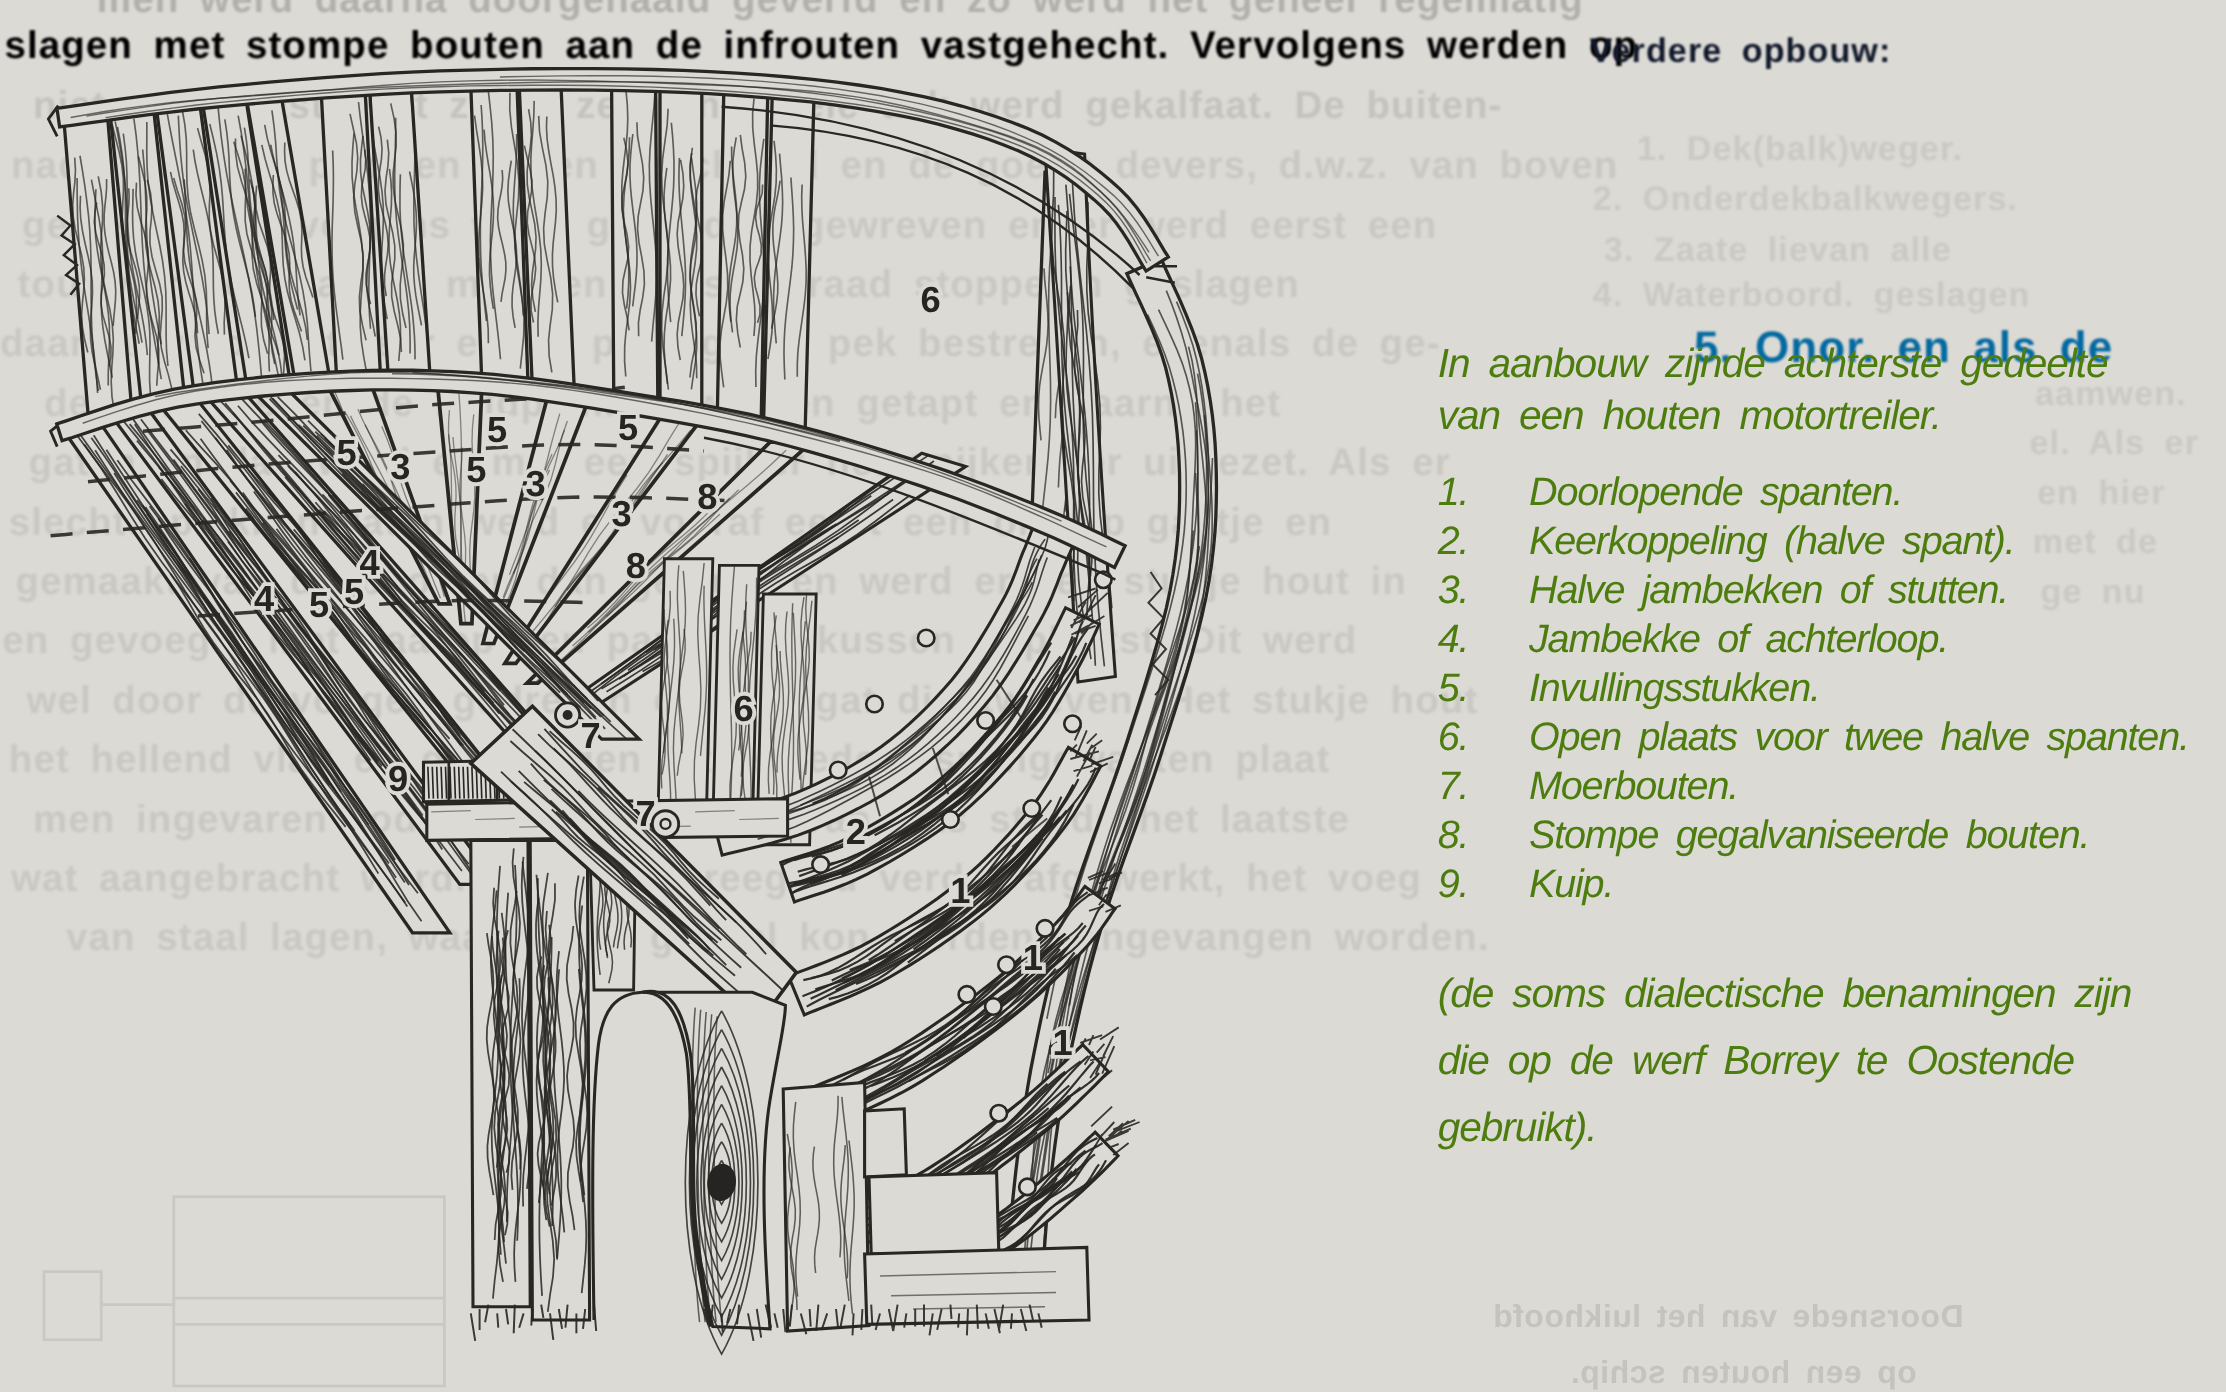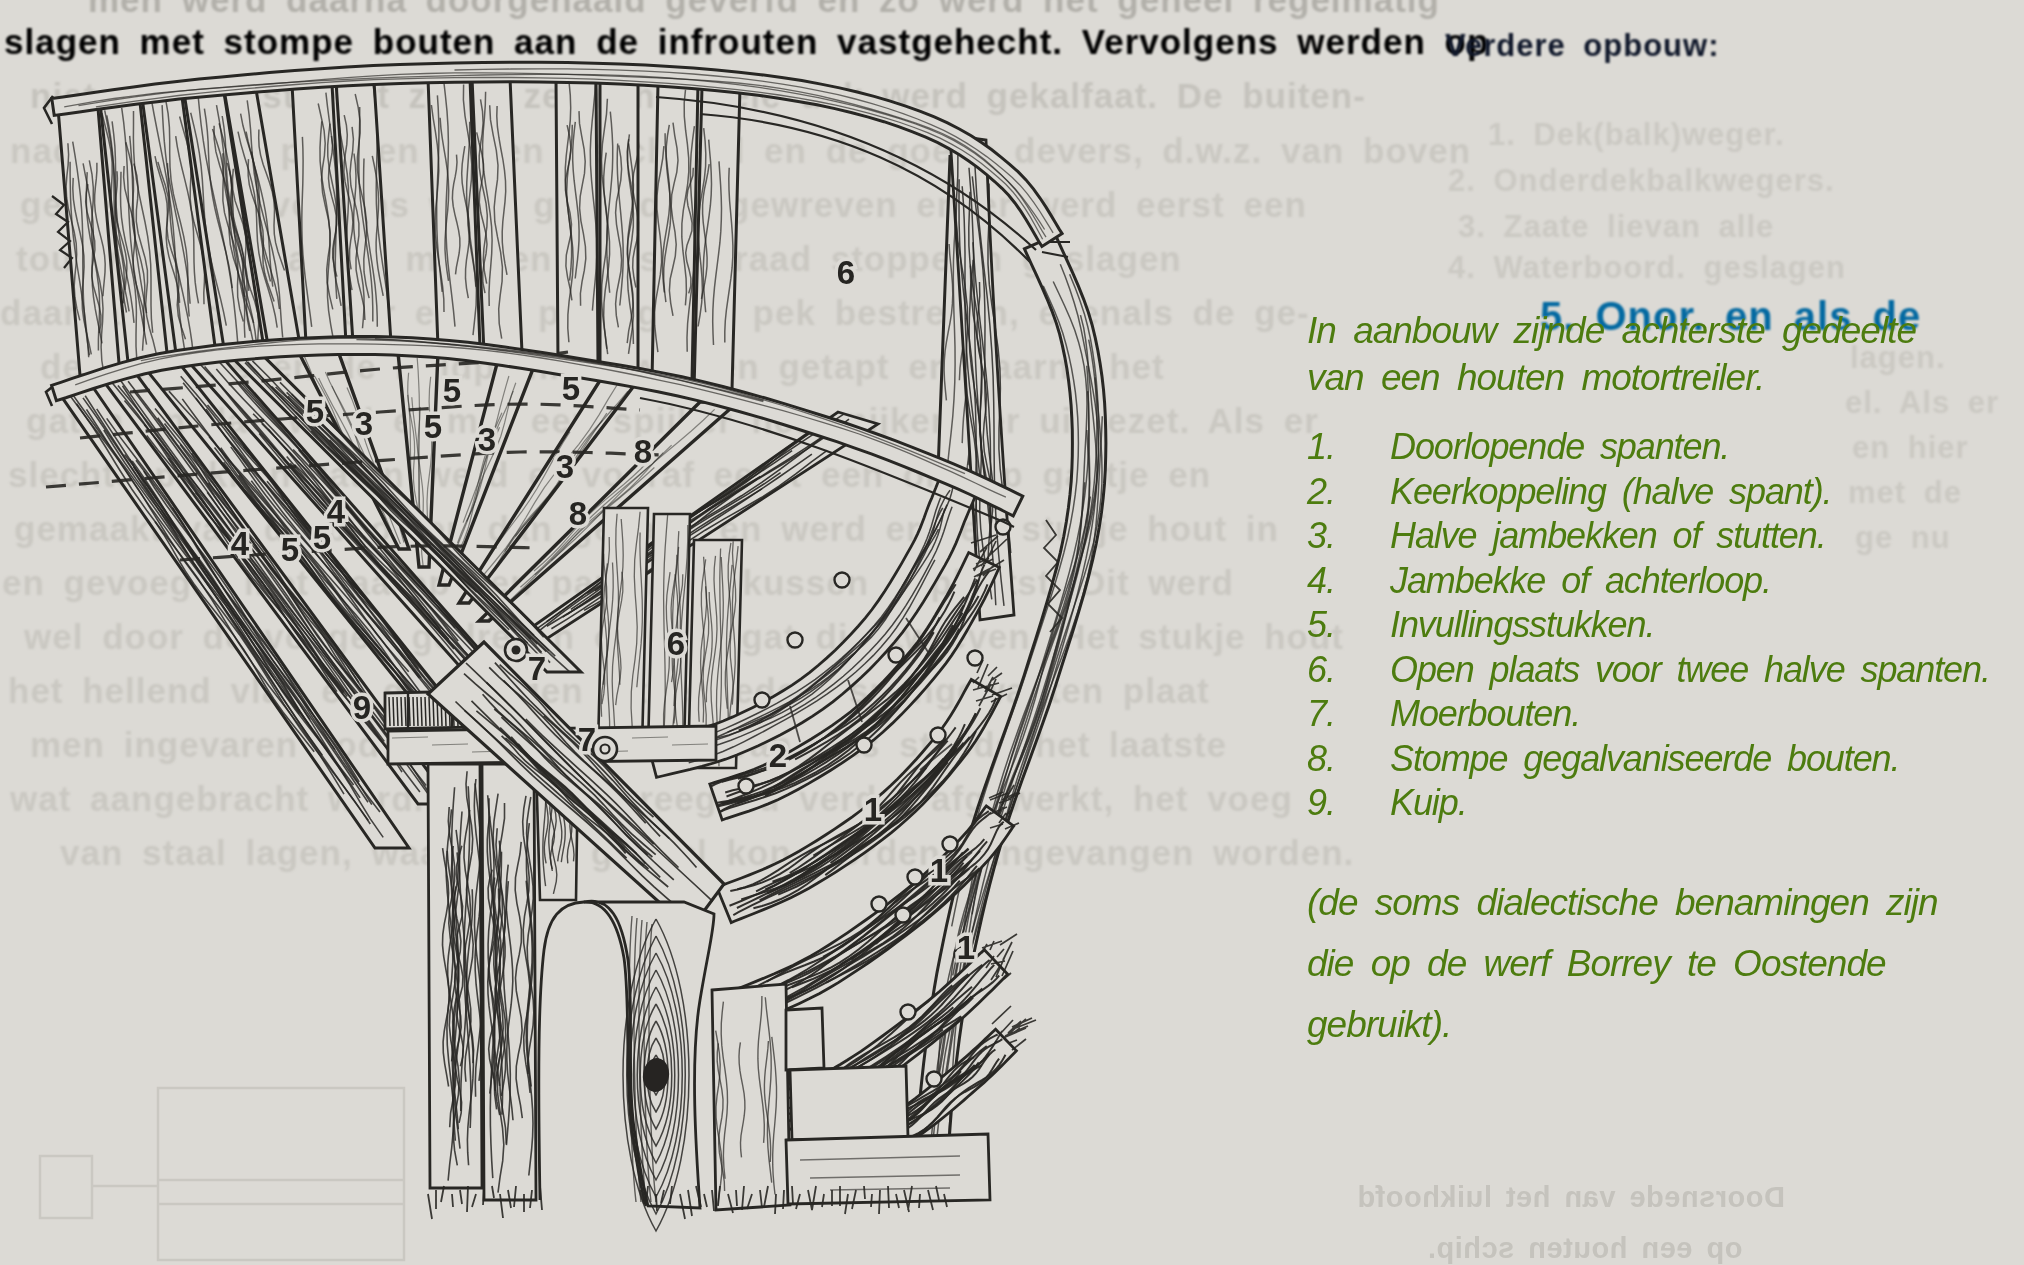--- a/index.html
+++ b/index.html
@@ -23,21 +23,21 @@
 <div class="ghost" style="top:671px;left:8px;color:#cac8c2">het hellend vlak en die werden uitgesneden, spangewanten plaat</div>
 <div class="ghost" style="top:725px;left:30px;color:#cac8c2">men ingevaren zodat het passen daarvan was steeds het laatste</div>
 <div class="ghost" style="top:779px;left:10px;color:#cac8c2">wat aangebracht werd. De romp kreeg nu verder afgewerkt, het voeg</div>
 <div class="ghost" style="top:833px;left:60px;color:#cac8c2">van staal lagen, waarna het geheel kon worden aangevangen worden.</div>
 <div class="ghost" style="top:28px;left:1445px;color:#0f172a;font-size:31px">Verdere opbouw:</div>
 <div class="ghost" style="top:117px;left:1488px;color:#cbc9c3;font-size:31px">1. Dek(balk)weger.</div>
 <div class="ghost" style="top:163px;left:1448px;color:#cbc9c3;font-size:31px">2. Onderdekbalkwegers.</div>
 <div class="ghost" style="top:209px;left:1458px;color:#cbc9c3;font-size:31px">3. Zaate lievan alle</div>
 <div class="ghost" style="top:250px;left:1448px;color:#cbc9c3;font-size:31px">4. Waterboord. geslagen</div>
 <div class="ghost" style="top:294px;left:1540px;color:#0369a1;font-size:40px">5. Onor.  en als de</div>
-<div class="ghost" style="top:340px;left:1850px;color:#cbc9c3;font-size:31px">lagen.</div>
+<div class="ghost" style="top:340px;left:1850px;color:#cbc9c3;font-size:31px">aamwen.</div>
 <div class="ghost" style="top:385px;left:1845px;color:#cbc9c3;font-size:31px">el. Als er</div>
 <div class="ghost" style="top:430px;left:1852px;color:#cbc9c3;font-size:31px">en hier</div>
 <div class="ghost" style="top:475px;left:1848px;color:#cbc9c3;font-size:31px">met de</div>
 <div class="ghost" style="top:520px;left:1855px;color:#cbc9c3;font-size:31px">ge nu</div>
 <svg style="position:absolute;left:0;top:0" width="500" height="1265">
     <g fill="none" stroke="#cac8c2" stroke-width="2.5">
       <rect x="158" y="1088" width="246" height="172"></rect>
       <line x1="158" y1="1180" x2="404" y2="1180"></line>
       <line x1="158" y1="1204" x2="404" y2="1204"></line>
       <rect x="40" y="1156" width="52" height="62"></rect>

